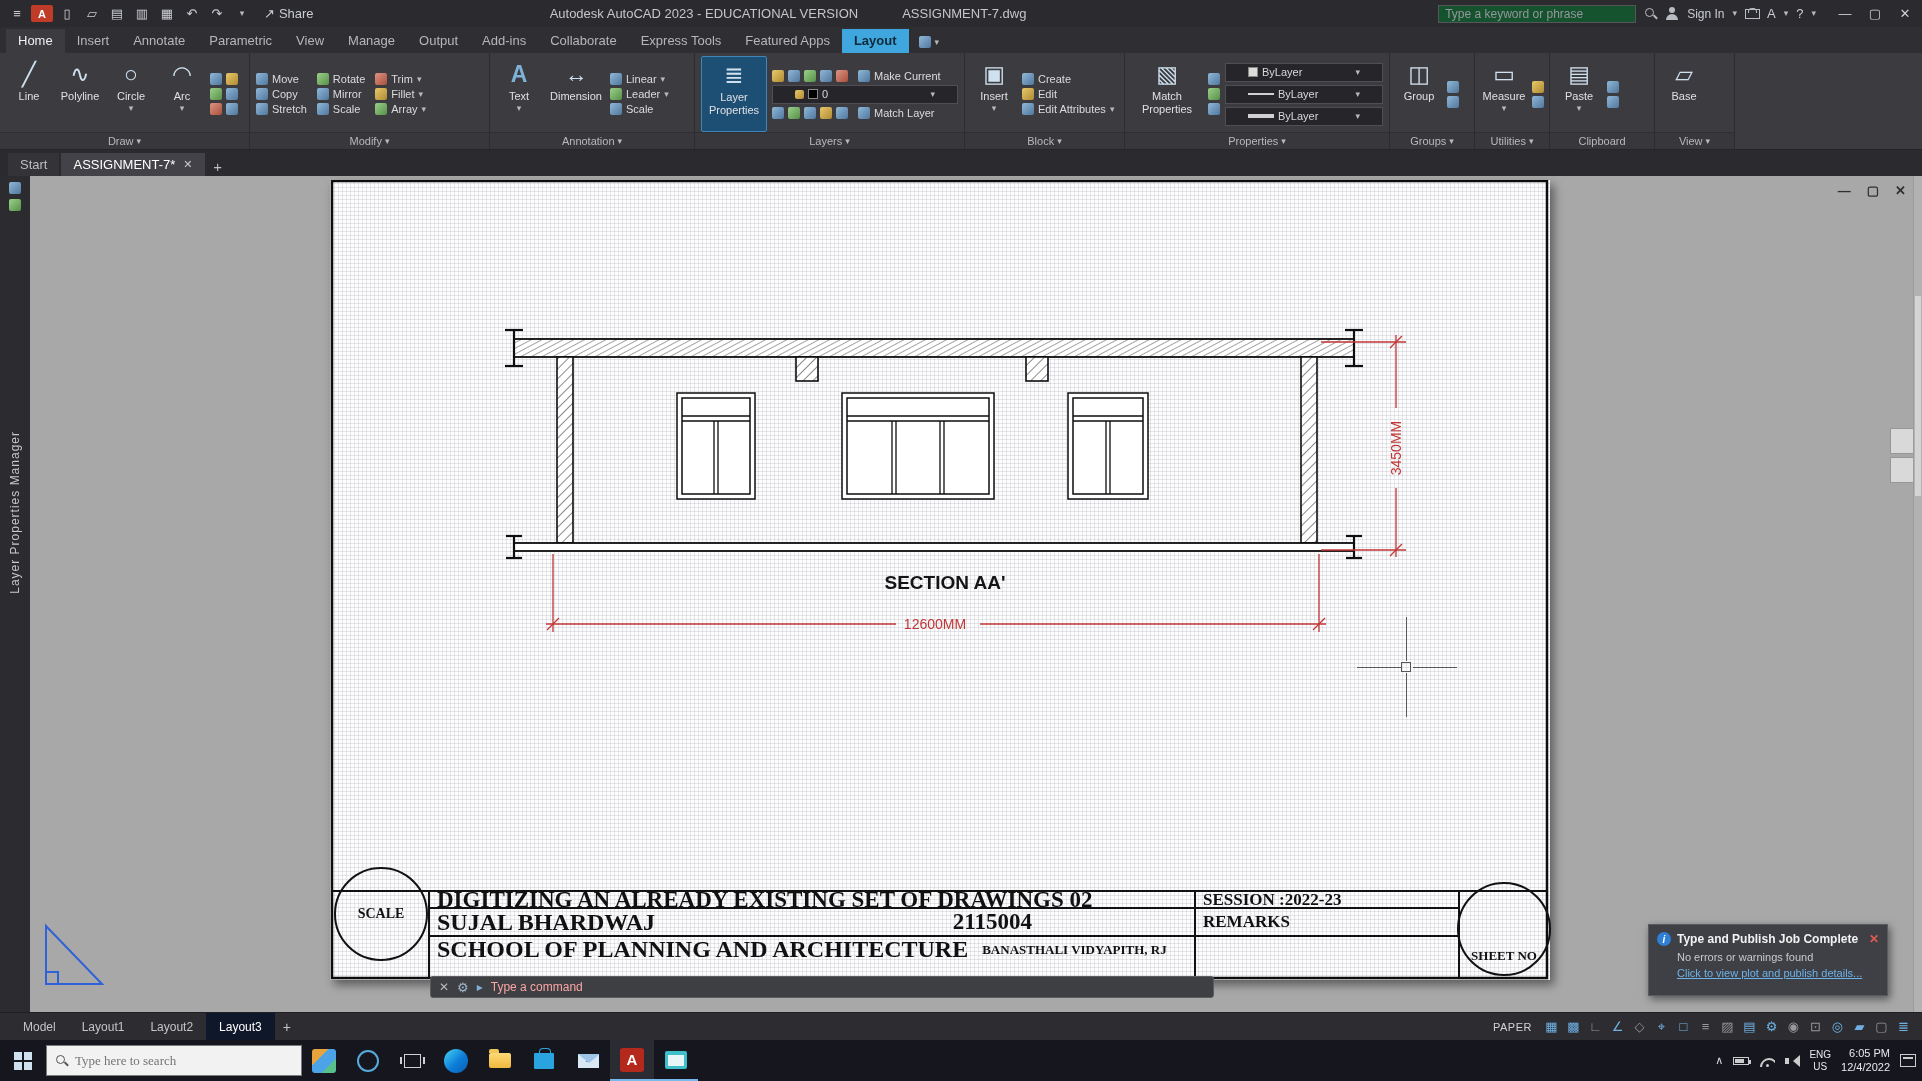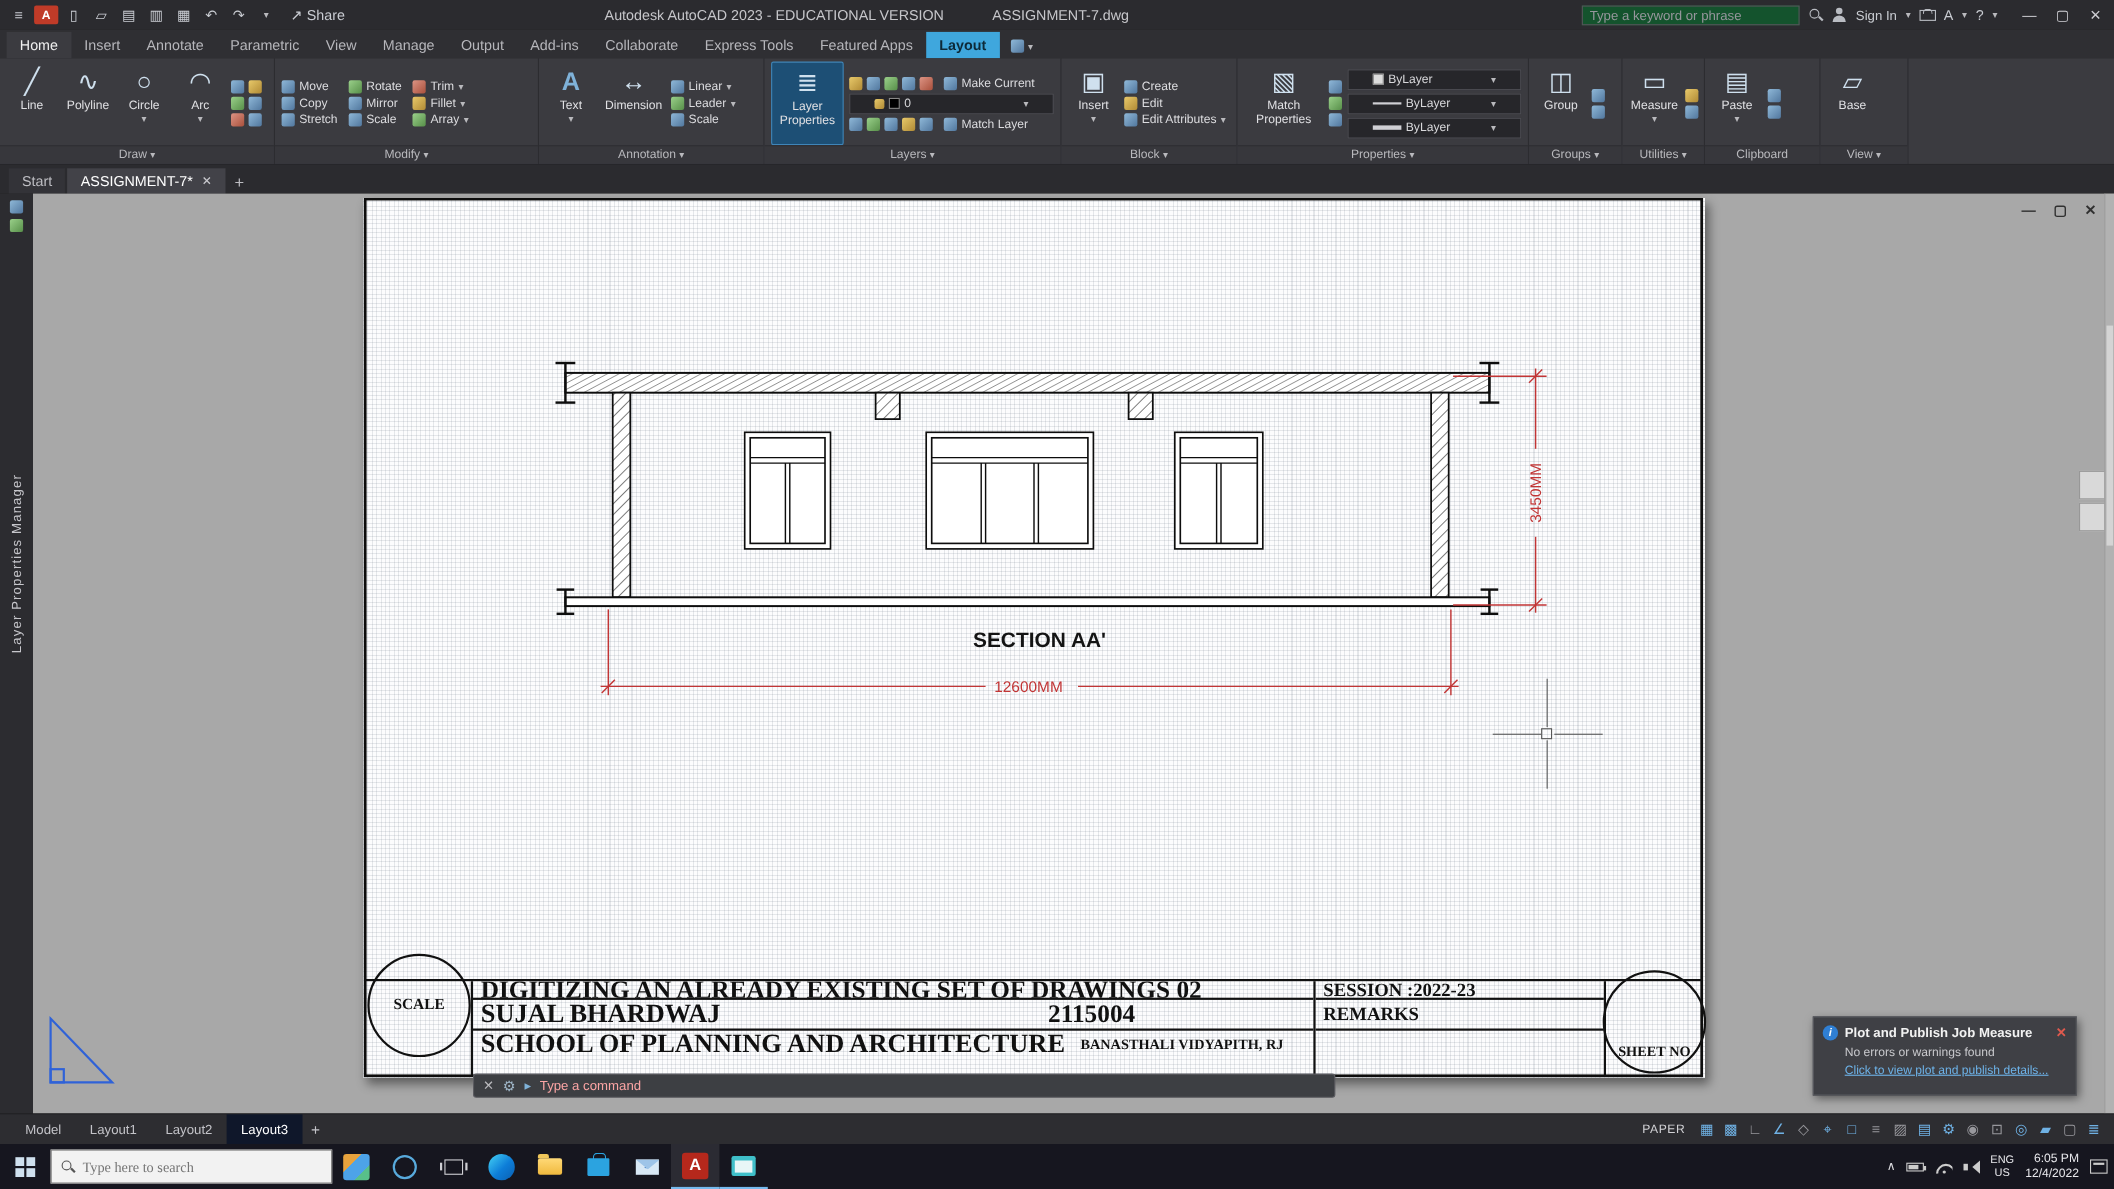--- a/index.html
+++ b/index.html
@@ -867,20 +867,20 @@
         <span>6:05 PM</span>
           <span>12/4/2022</span>
       </span>
       <span class="action"></span>
     </div>
   </div>
 
   <div class="toast">
     <div class="toast-head">
       <span class="info-i">i</span>
-      <span class="toast-title">Plot and Publish Job Measure</span>
+      <span class="toast-title">Type and Publish Job Complete</span>
       <span class="toast-x">✕</span>
     </div>
     <div class="toast-body">No errors or warnings found</div>
     <div class="toast-link">Click to view plot and publish details...</div>
   </div>
 
 </div>
 
 </body></html>

